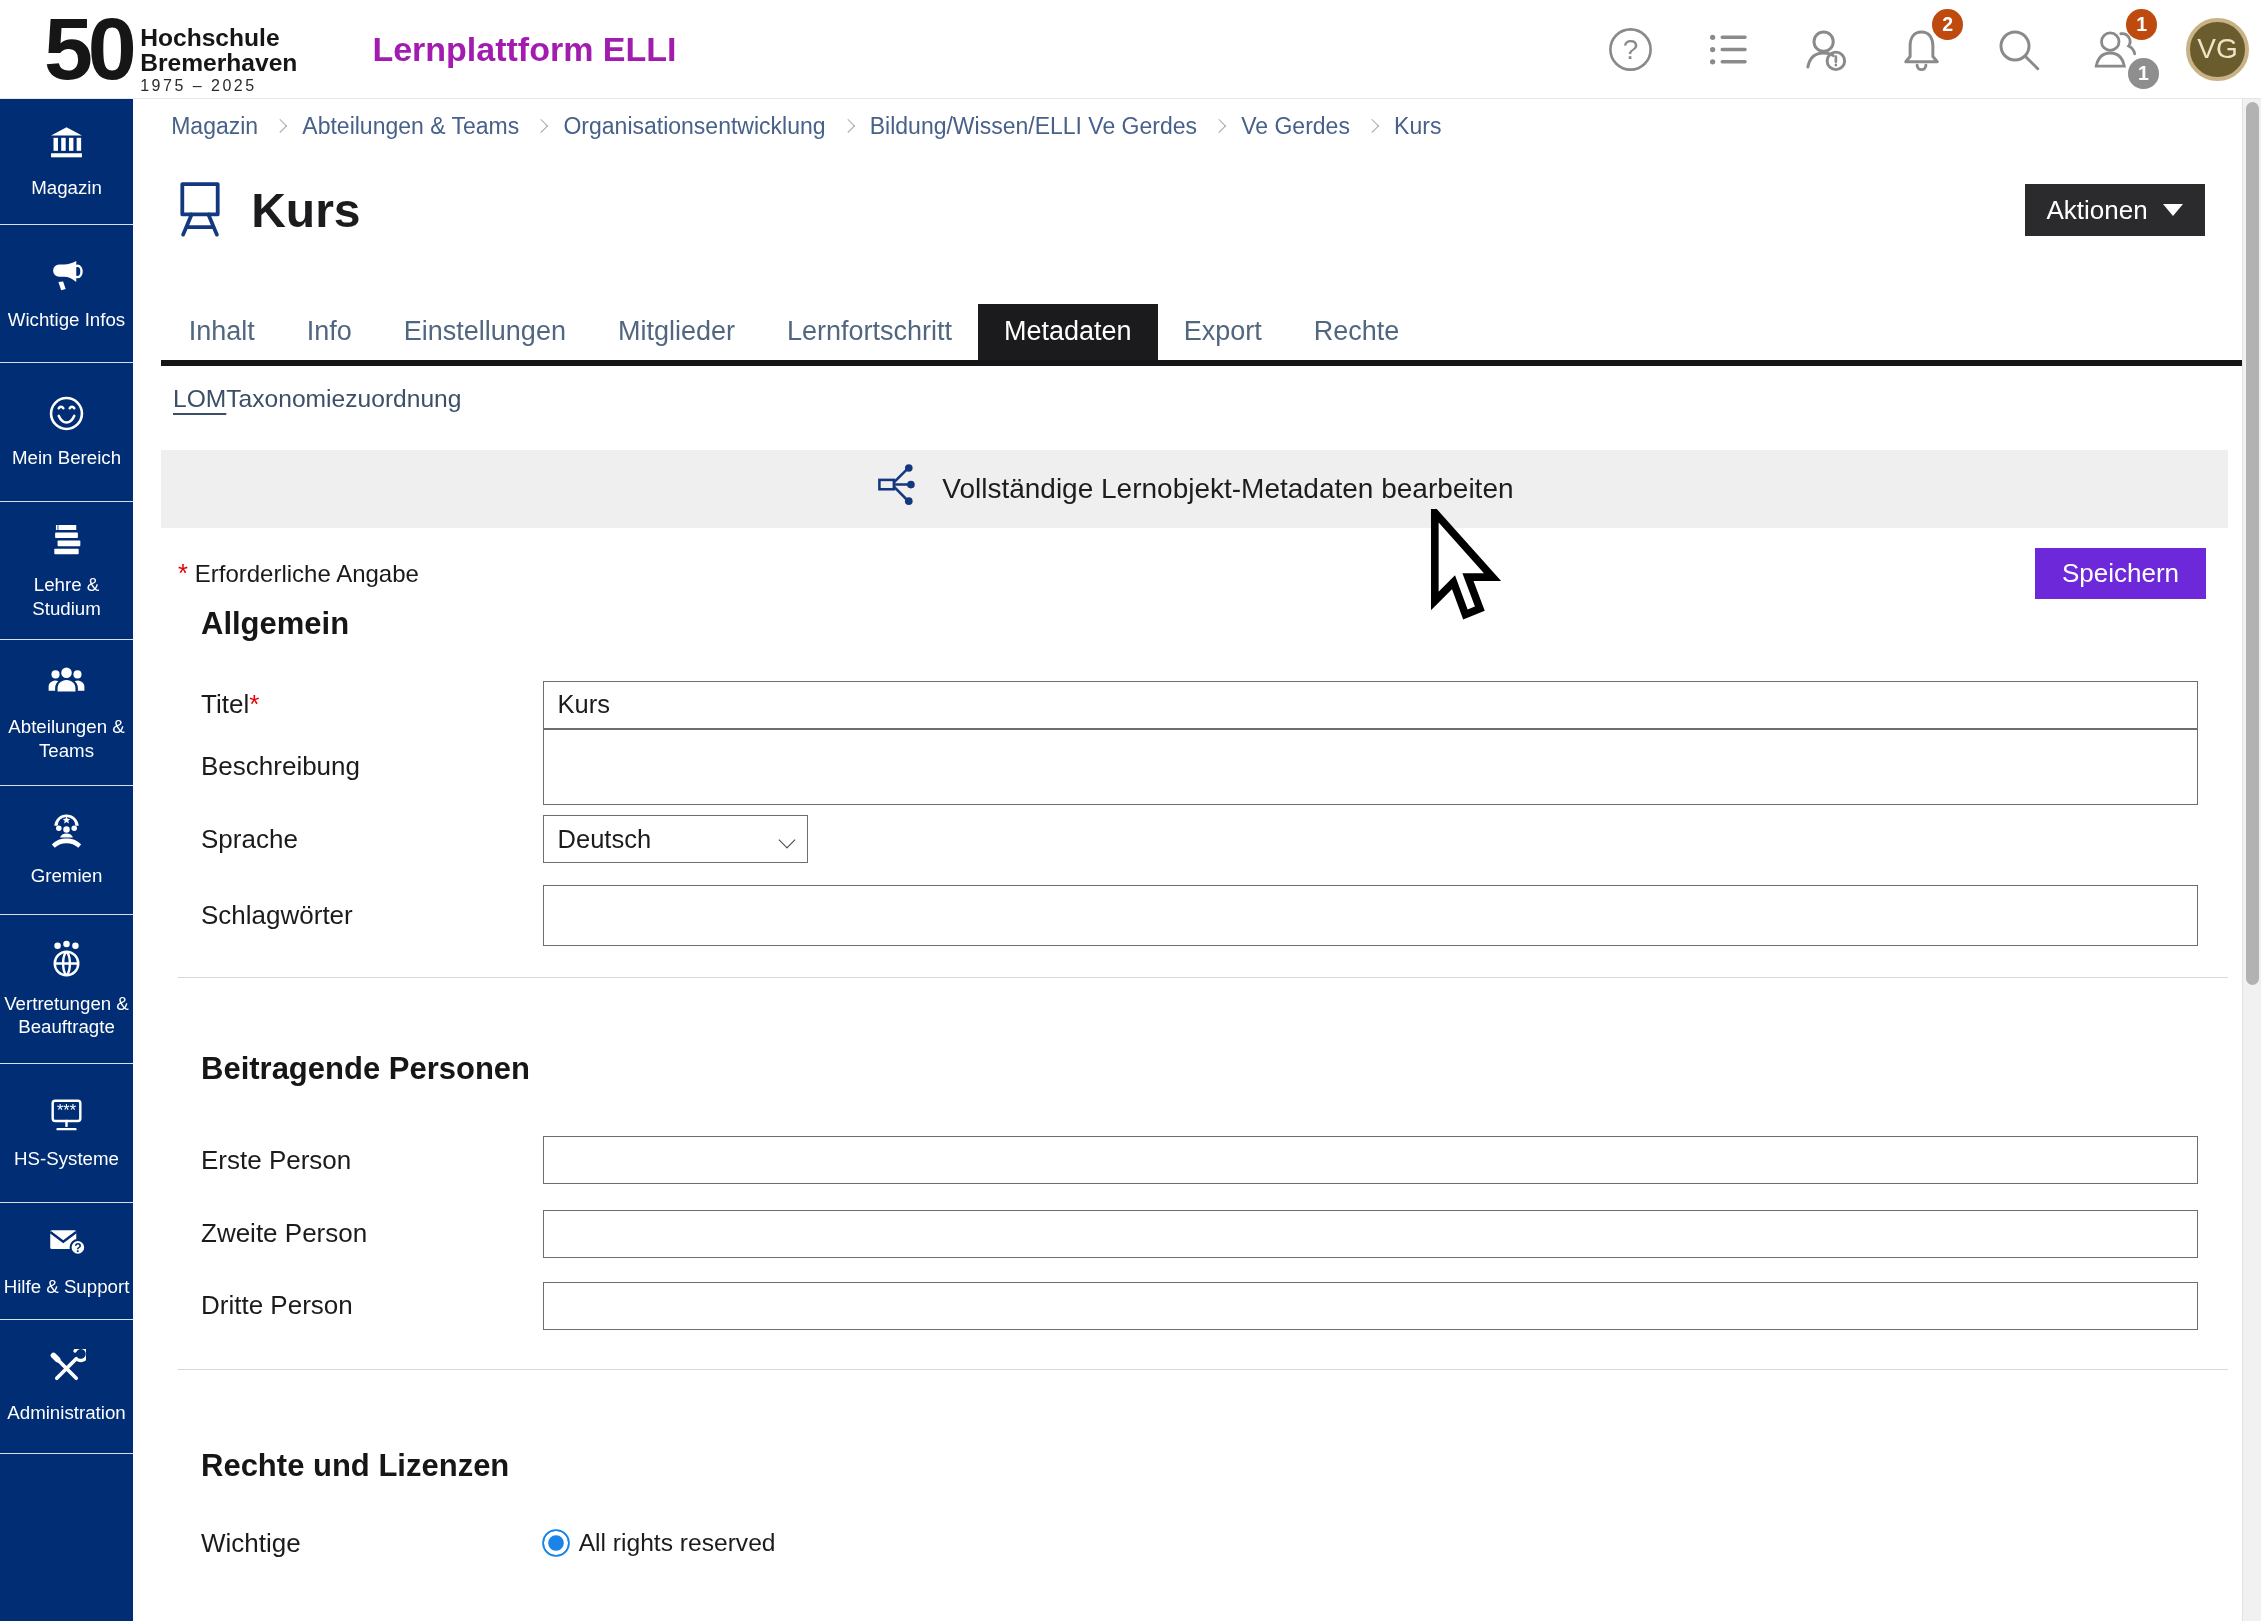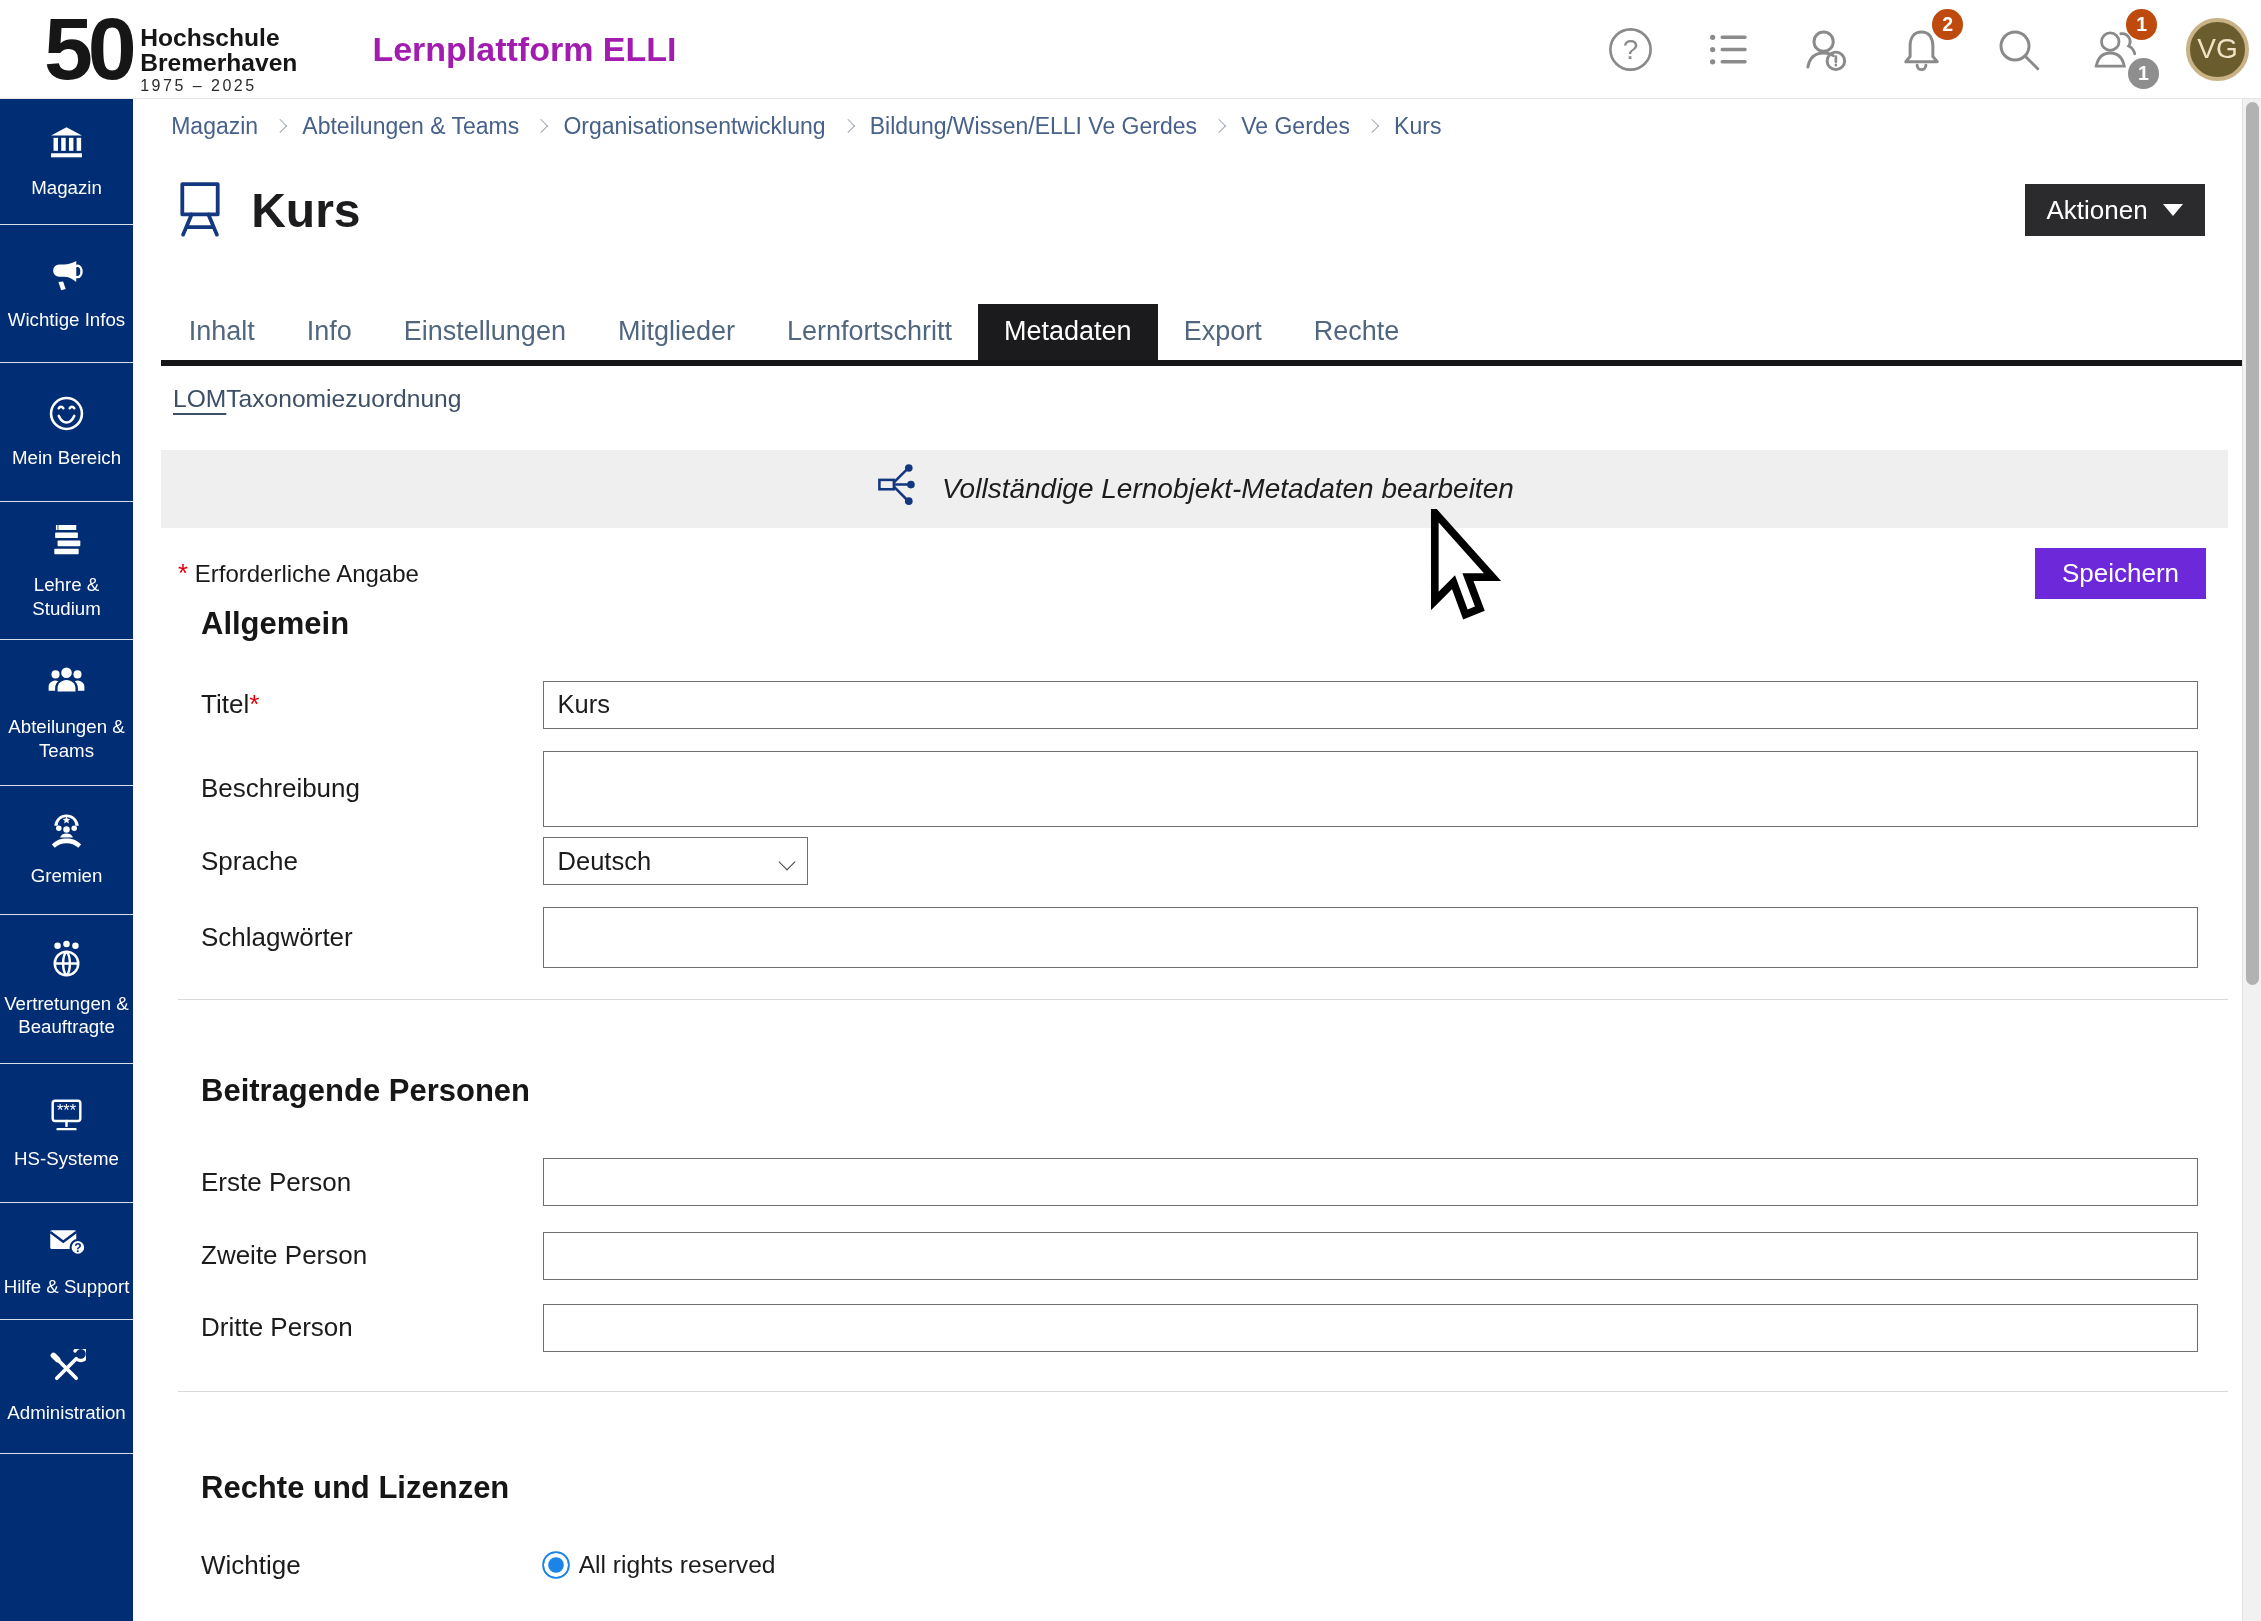--- a/index.html
+++ b/index.html
@@ -56,21 +56,21 @@
   .tabs { margin-top:51px; display:flex; padding-left:1.7px; border-bottom:6px solid #151517; }
   .tab { font-size:27px; color:#51667f; padding:12.7px 26px; cursor:pointer; white-space:nowrap; }
   .tab.active { background:#1b1b1d; color:#fff; }
 
   .subtabs { margin-top:18.7px; display:flex; padding-left:12px; font-size:24.6px; color:#3c4f66; }
   .subtab { cursor:pointer; }
   .subtab.active { text-decoration:underline; text-underline-offset:6px; }
 
   .banner { margin-top:37px; margin-right:13.6px; height:78px; background:#efefef;
             display:flex; align-items:center; justify-content:center; gap:20.4px;
-            font-size:28px; color:#1d1d1f; cursor:pointer;font-style:italic; }
+            font-size:28px; color:#1d1d1f; cursor:pointer; }
   .banner svg { width:46px; height:46px; }
 
   .save-row { margin-top:20.4px; display:flex; align-items:center; height:51px; padding-left:17px; }
   .required-note { font-size:24px; color:#1a1a1a; }
   .req-star { color:#e3000b; font-size:25.5px; margin-right:6.8px; }
   .save-btn { margin-left:auto; margin-right:36px; background:#6d28d9; color:#fff; font-size:26px;
               padding:10.2px 27px; cursor:pointer; }
 
   .section-heading { margin-left:40px; font-size:31px; font-weight:bold; color:#161616; }
   .hd1 { margin-top:6.8px; }
@@ -83,21 +83,21 @@
   .star { color:#e3000b; }
   .tinput, .tarea, .tselect { border:1.7px solid #6e6e6e; background:#fff; font-family:"Liberation Sans",sans-serif;
               font-size:25.5px; color:#1b1b1b; padding:0 13.6px; width:100%; outline:none; }
   .tinput { height:48px; }
   .tinput.tall { height:61px; }
   .tarea { height:76px; padding-top:8.5px; resize:none; }
   .select-wrap { position:relative; width:265px; }
   .tselect { height:48px; appearance:none; -webkit-appearance:none; border-radius:0; padding-right:42px; }
   .select-wrap::after { content:""; position:absolute; right:15.3px; top:18.7px; width:11px; height:11px;
               border-right:1.7px solid #444; border-bottom:1.7px solid #444; transform:rotate(45deg); pointer-events:none; }
-  .rm1 { margin-top:39px; } .rm2 { margin-top:22px; } .rm3 { margin-top:10.2px; } .rm4 { margin-top:22px; }
+  .rm1 { margin-top:39px; } .rm2 { } .rm3 { margin-top:10.2px; } .rm4 { margin-top:22px; }
   .rm5 { margin-top:49px; } .rm6 { margin-top:25.5px; } .rm7 { margin-top:24px; } .rm8 { margin-top:44px; }
 
   .divider { border-top:1.7px solid #d9d9d9; margin-left:17px; margin-right:13.6px; }
   .dv1 { margin-top:31px; } .dv2 { margin-top:39px; }
 
   .radio-row { display:flex; align-items:center; gap:10.2px; }
   .radio-dot { width:25.5px; height:25.5px; border-radius:50%; background:#1a84e8;
                box-shadow:inset 0 0 0 4.2px #fff, 0 0 0 0.8px #1a84e8; border:1.7px solid #1a84e8; cursor:pointer; }
   .radio-label { font-size:24.6px; color:#1b1b1b; }
 

